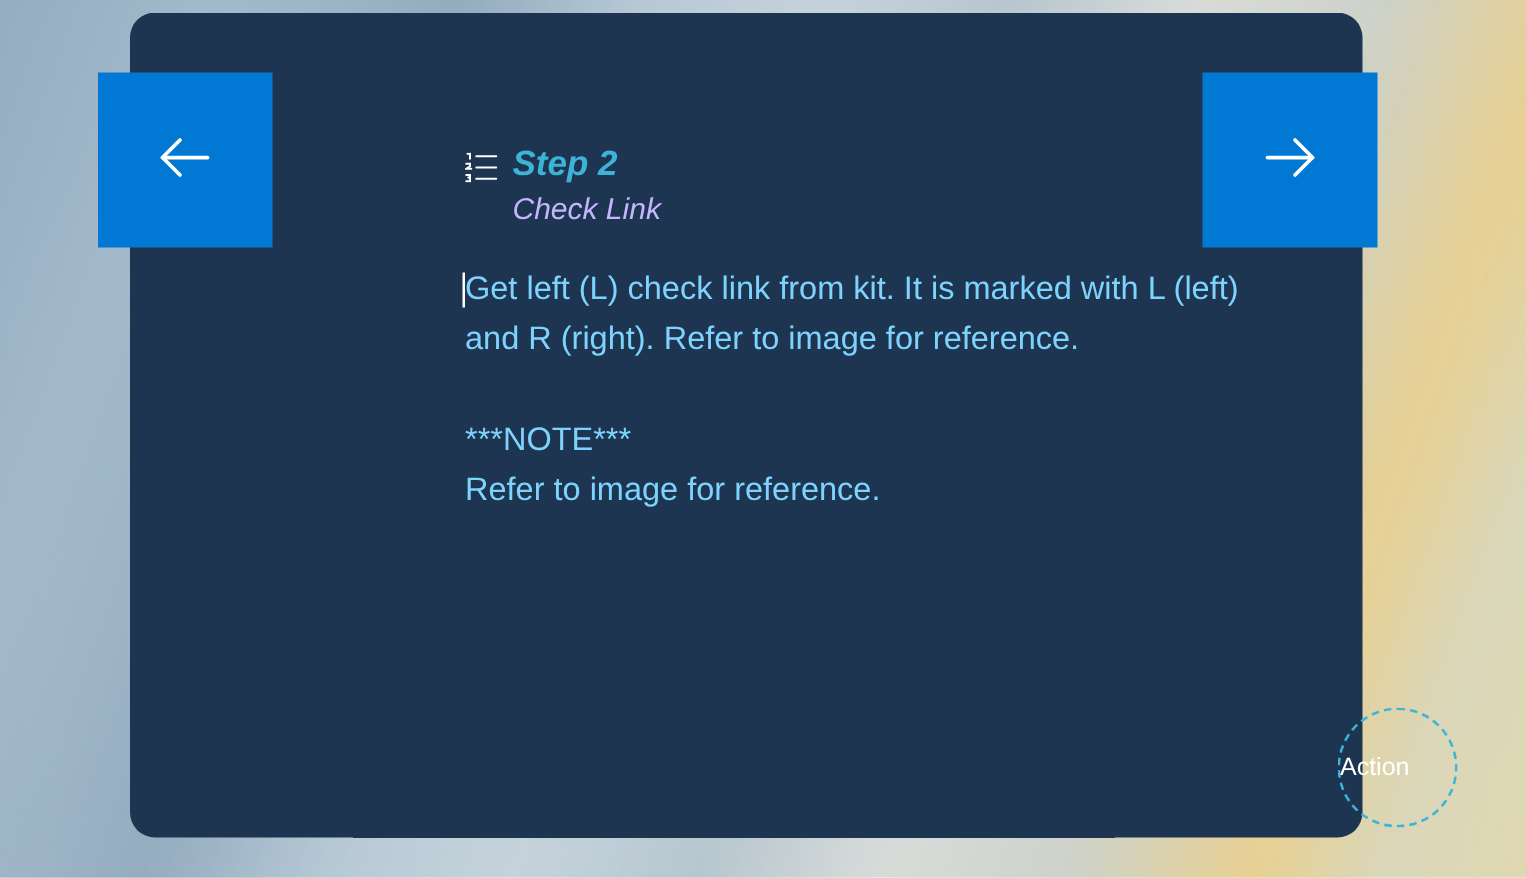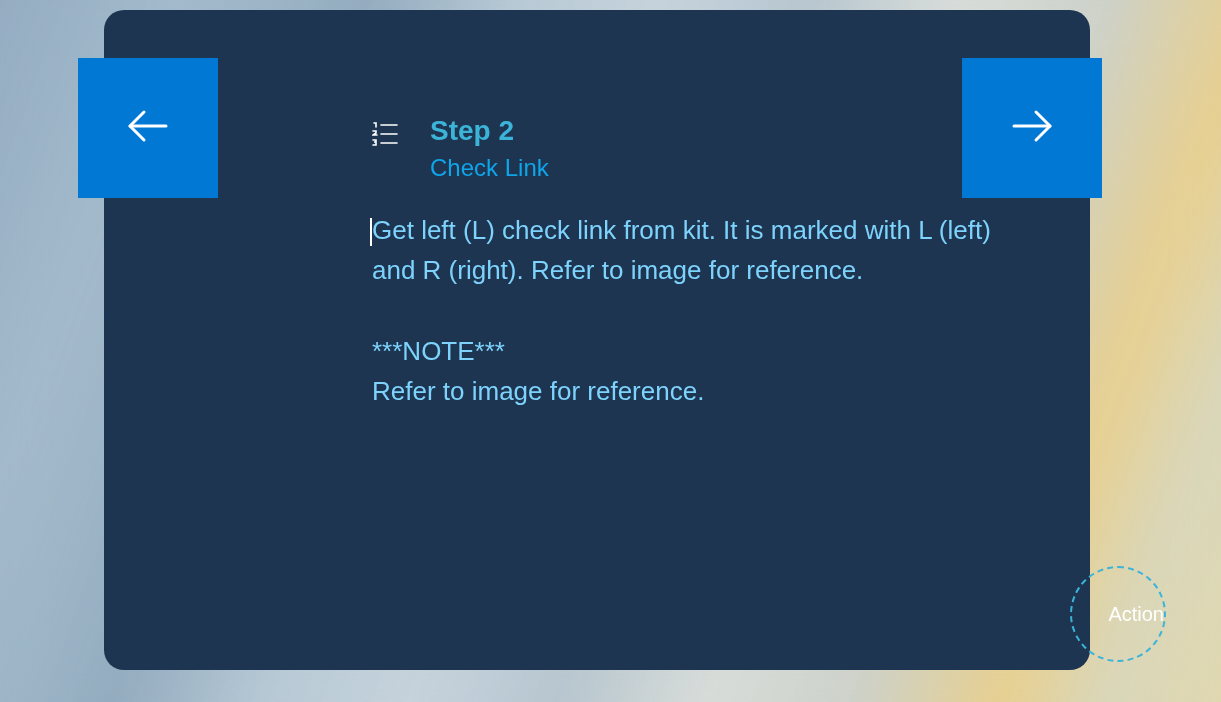--- a/index.html
+++ b/index.html
@@ -46,32 +46,33 @@
     }
     .nav-prev { left: 78px; }
     .nav-next { left: 962px; }
     .nav-btn svg { width: 52px; height: 52px; }
     .header-row {
       position: absolute;
       left: 268px;
       top: 104px;
       display: flex;
       align-items: flex-start;
-      gap: 32px;
+      gap: 12px;
+      font-style: italic;
     }
     .list-icon { margin-top: 8px; flex-shrink: 0; }
     .list-icon svg { width: 26px; height: 24px; display: block; }
     .step-label {
       color: #3bb4d8;
       font-size: 28px;
       font-weight: 600;
       line-height: 1.2;
     }
     .step-title {
-      color: #0ea5e9;
+      color: #c4b5fd;
       font-size: 24px;
       font-weight: 400;
       margin-top: 6px;
     }
     .body-text {
       position: absolute;
       left: 268px;
       top: 200px;
       width: 620px;
       color: #7dd3fc;
@@ -91,21 +92,21 @@
     .action-btn {
       position: absolute;
       left: 966px;
       top: 556px;
       width: 96px;
       height: 96px;
       border-radius: 50%;
       border: 2.5px dashed #3bb4d8;
       display: flex;
       align-items: center;
-      justify-content: flex-end;
+      justify-content: flex-start;
       color: #fff;
       font-size: 20px;
       cursor: pointer;
     }
   </style>
 </head>
 <body>
 
 <div class="card">
 

